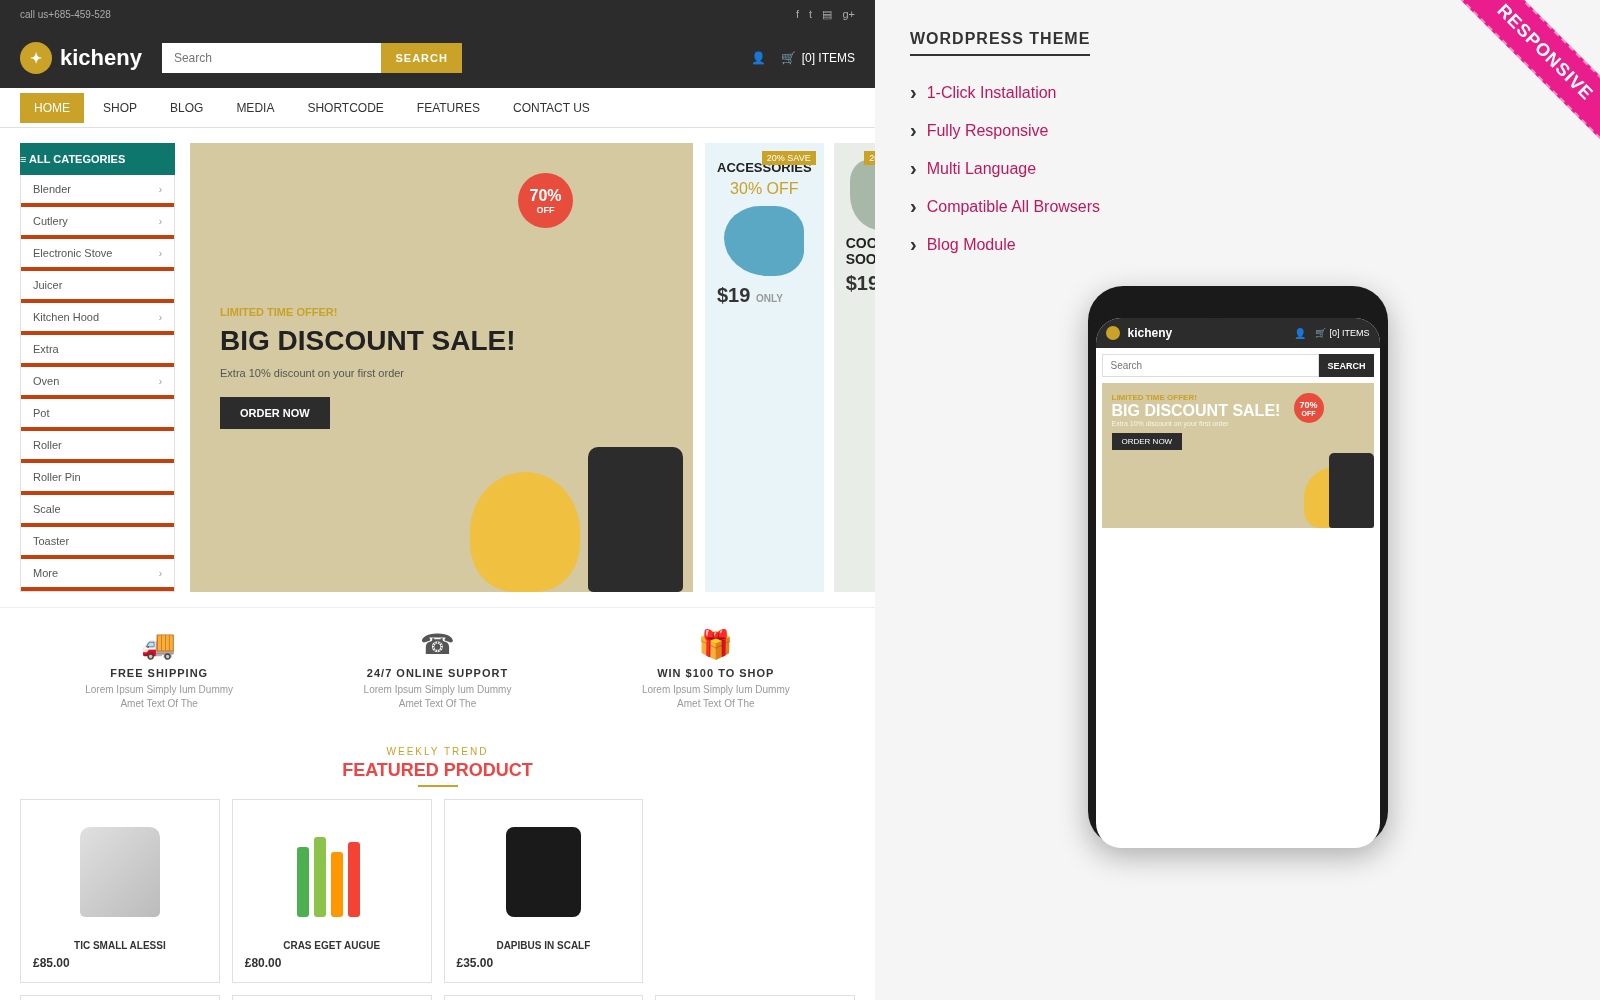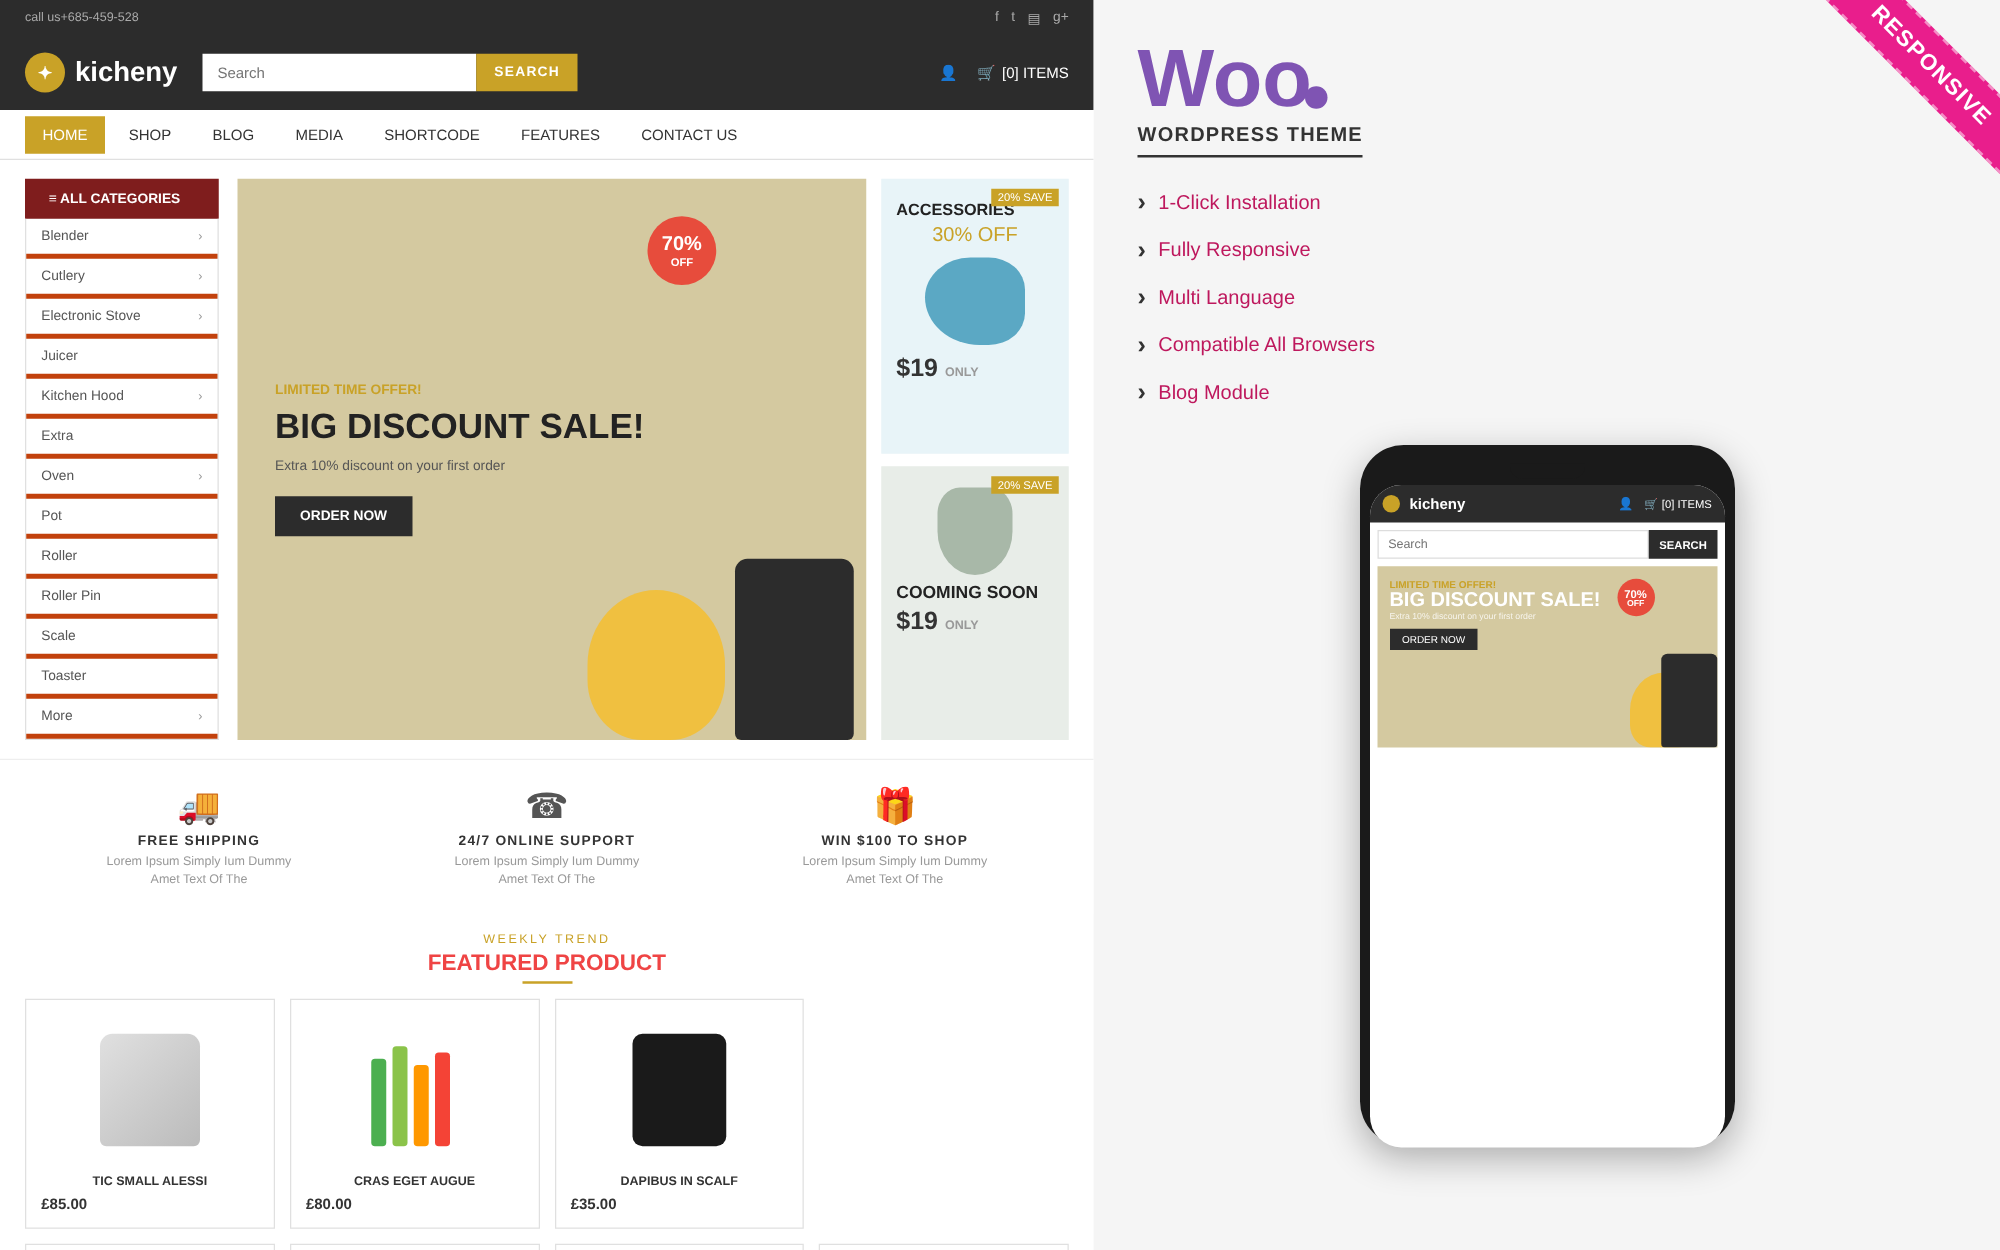--- a/index.html
+++ b/index.html
@@ -56,21 +56,21 @@
       gap: 5px;
     }
     .nav-item { padding: 8px 14px; font-size: 12px; color: #333; cursor: pointer; text-transform: uppercase; font-weight: 500; }
     .nav-item.active { background: #c9a227; color: #fff; }
 
     
     .main-content { display: flex; padding: 15px 20px; gap: 15px; }
 
     
     .sidebar { width: 155px; flex-shrink: 0; }
-    .sidebar-title { background: #7f1d1d; color: #fff; padding: 10px 19px; font-size: 11px; font-weight: bold; text-transform: uppercase; margin-bottom: 0; }
+    .sidebar-title { background: #0f766e; color: #fff; padding: 10px 0; font-size: 11px; font-weight: bold; text-transform: uppercase; margin-bottom: 0; }
     .sidebar-list { border: 1px solid #e0e0e0; border-top: none; }
     .sidebar-item { padding: 8px 12px; font-size: 11px; color: #555; border-bottom: 4px solid #c2410c; display: flex; justify-content: space-between; align-items: center; cursor: pointer; }
     .sidebar-item span { color: #999; font-size: 10px; }
 
     
     .hero-area { flex: 1; display: flex; gap: 12px; }
     .hero-banner {
       flex: 1;
       background: #d4c9a0;
       position: relative;
@@ -86,21 +86,21 @@
     .hero-sub { font-size: 11px; color: #555; margin-bottom: 18px; }
     .hero-btn { background: #2c2c2c; color: #fff; border: none; padding: 10px 20px; font-size: 11px; font-weight: bold; cursor: pointer; text-transform: uppercase; }
     .discount-badge {
       position: absolute; top: 30px; right: 120px;
       width: 55px; height: 55px; background: #e74c3c; border-radius: 50%;
       display: flex; flex-direction: column; align-items: center; justify-content: center;
       color: #fff; font-size: 16px; font-weight: bold; z-index: 3;
     }
     .discount-badge small { font-size: 9px; }
 
-    .side-banners { width: 150px; display: flex; flex-direction: column; gap: 10px; }
+    .side-banners { width: 150px; display: flex; flex-direction: row; gap: 10px; }
     .side-banner { background: #e8f4f8; padding: 12px; position: relative; flex: 1; }
     .save-badge { position: absolute; top: 8px; right: 8px; background: #c9a227; color: #fff; font-size: 9px; padding: 2px 5px; }
     .banner-title { font-size: 13px; font-weight: bold; color: #222; margin: 5px 0; }
     .banner-off { color: #c9a227; font-size: 16px; text-align: center; }
     .banner-price { font-size: 20px; font-weight: bold; color: #333; margin-top: 5px; }
     .banner-price small { font-size: 10px; color: #999; }
     .coming-soon { font-size: 14px; font-weight: bold; color: #222; }
 
     
     .features-strip { display: flex; justify-content: space-around; padding: 20px; background: #fff; border-top: 1px solid #eee; }
@@ -402,26 +402,20 @@
 </div>
 
 <div class="right-panel">
 
   
   <div class="responsive-badge">
     <div class="responsive-ribbon">RESPONSIVE</div>
   </div>
 
   
-  <div class="woo-logo">
-    <div style="position:relative;display:inline-block;">
-      <span class="woo-text">Woo</span>
-      <div style="position:absolute;bottom:8px;right:-12px;width:18px;height:18px;background:#7f54b3;border-radius:50%;"></div>
-    </div>
-  </div>
 
   <div class="wp-theme-label">WORDPRESS THEME</div>
 
   
   <ul class="features-list">
     <li>
       <span>1-Click Installation</span>
     </li>
     <li>
       <span>Fully Responsive</span>

